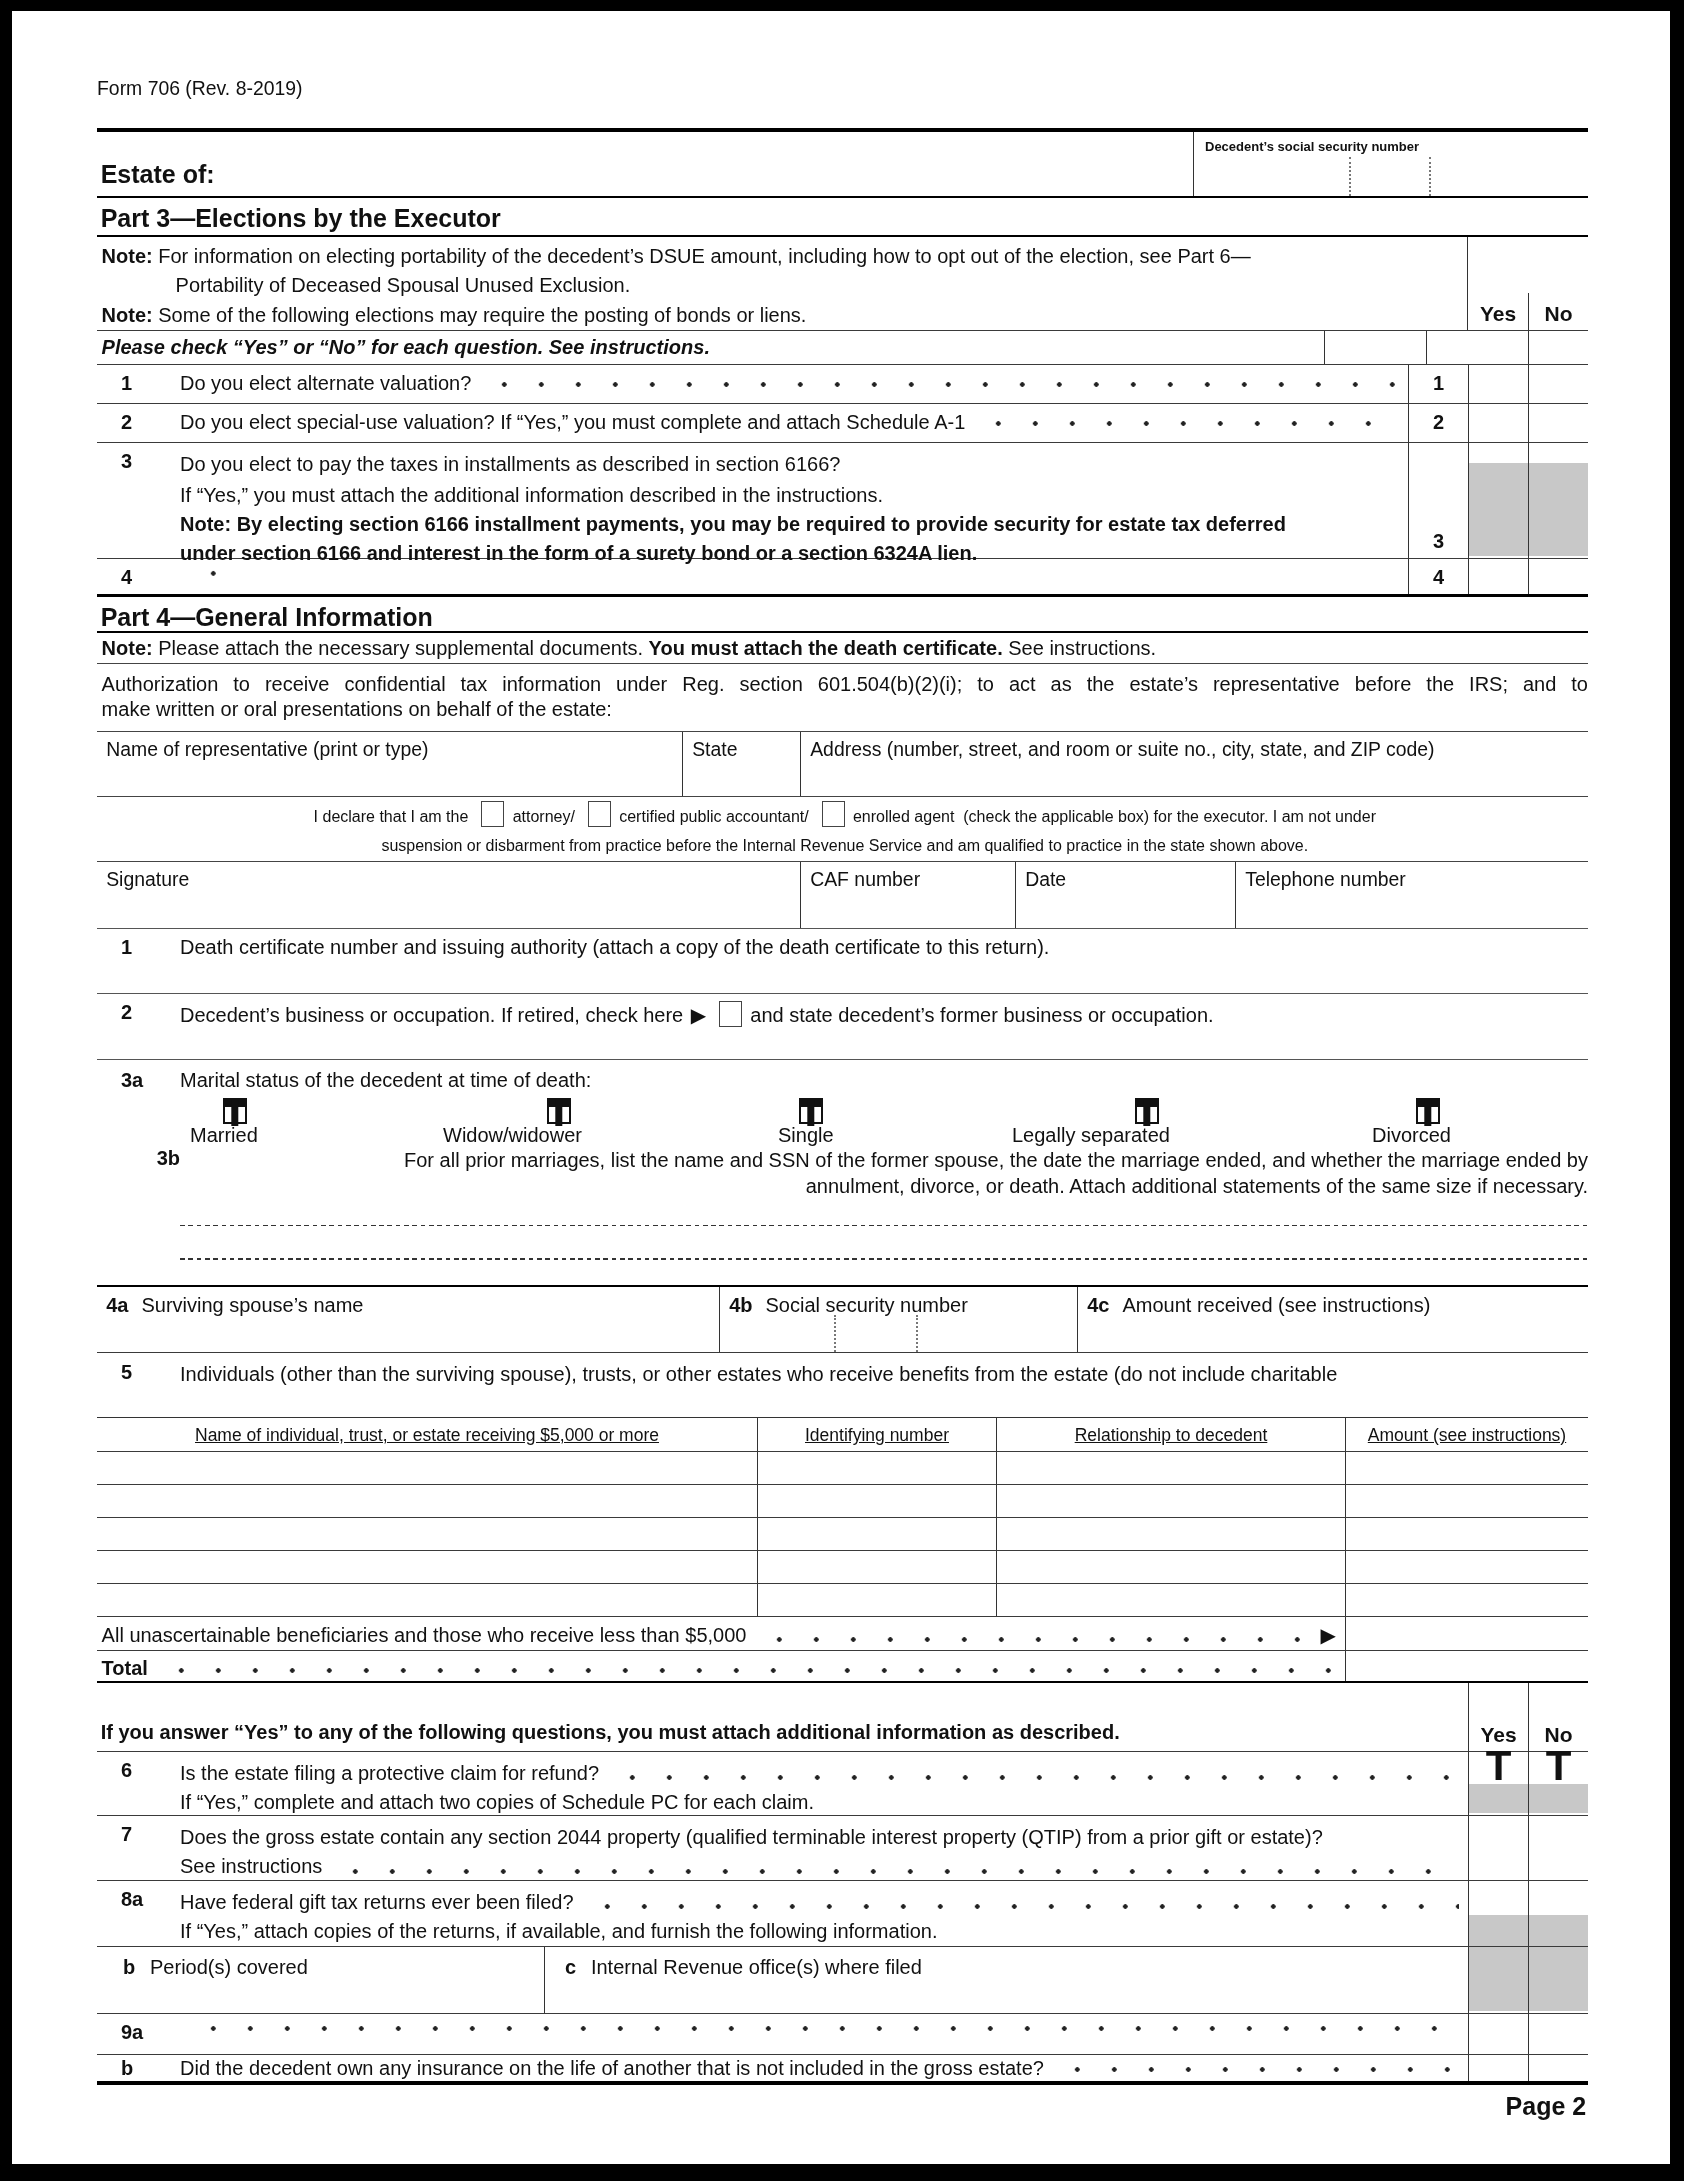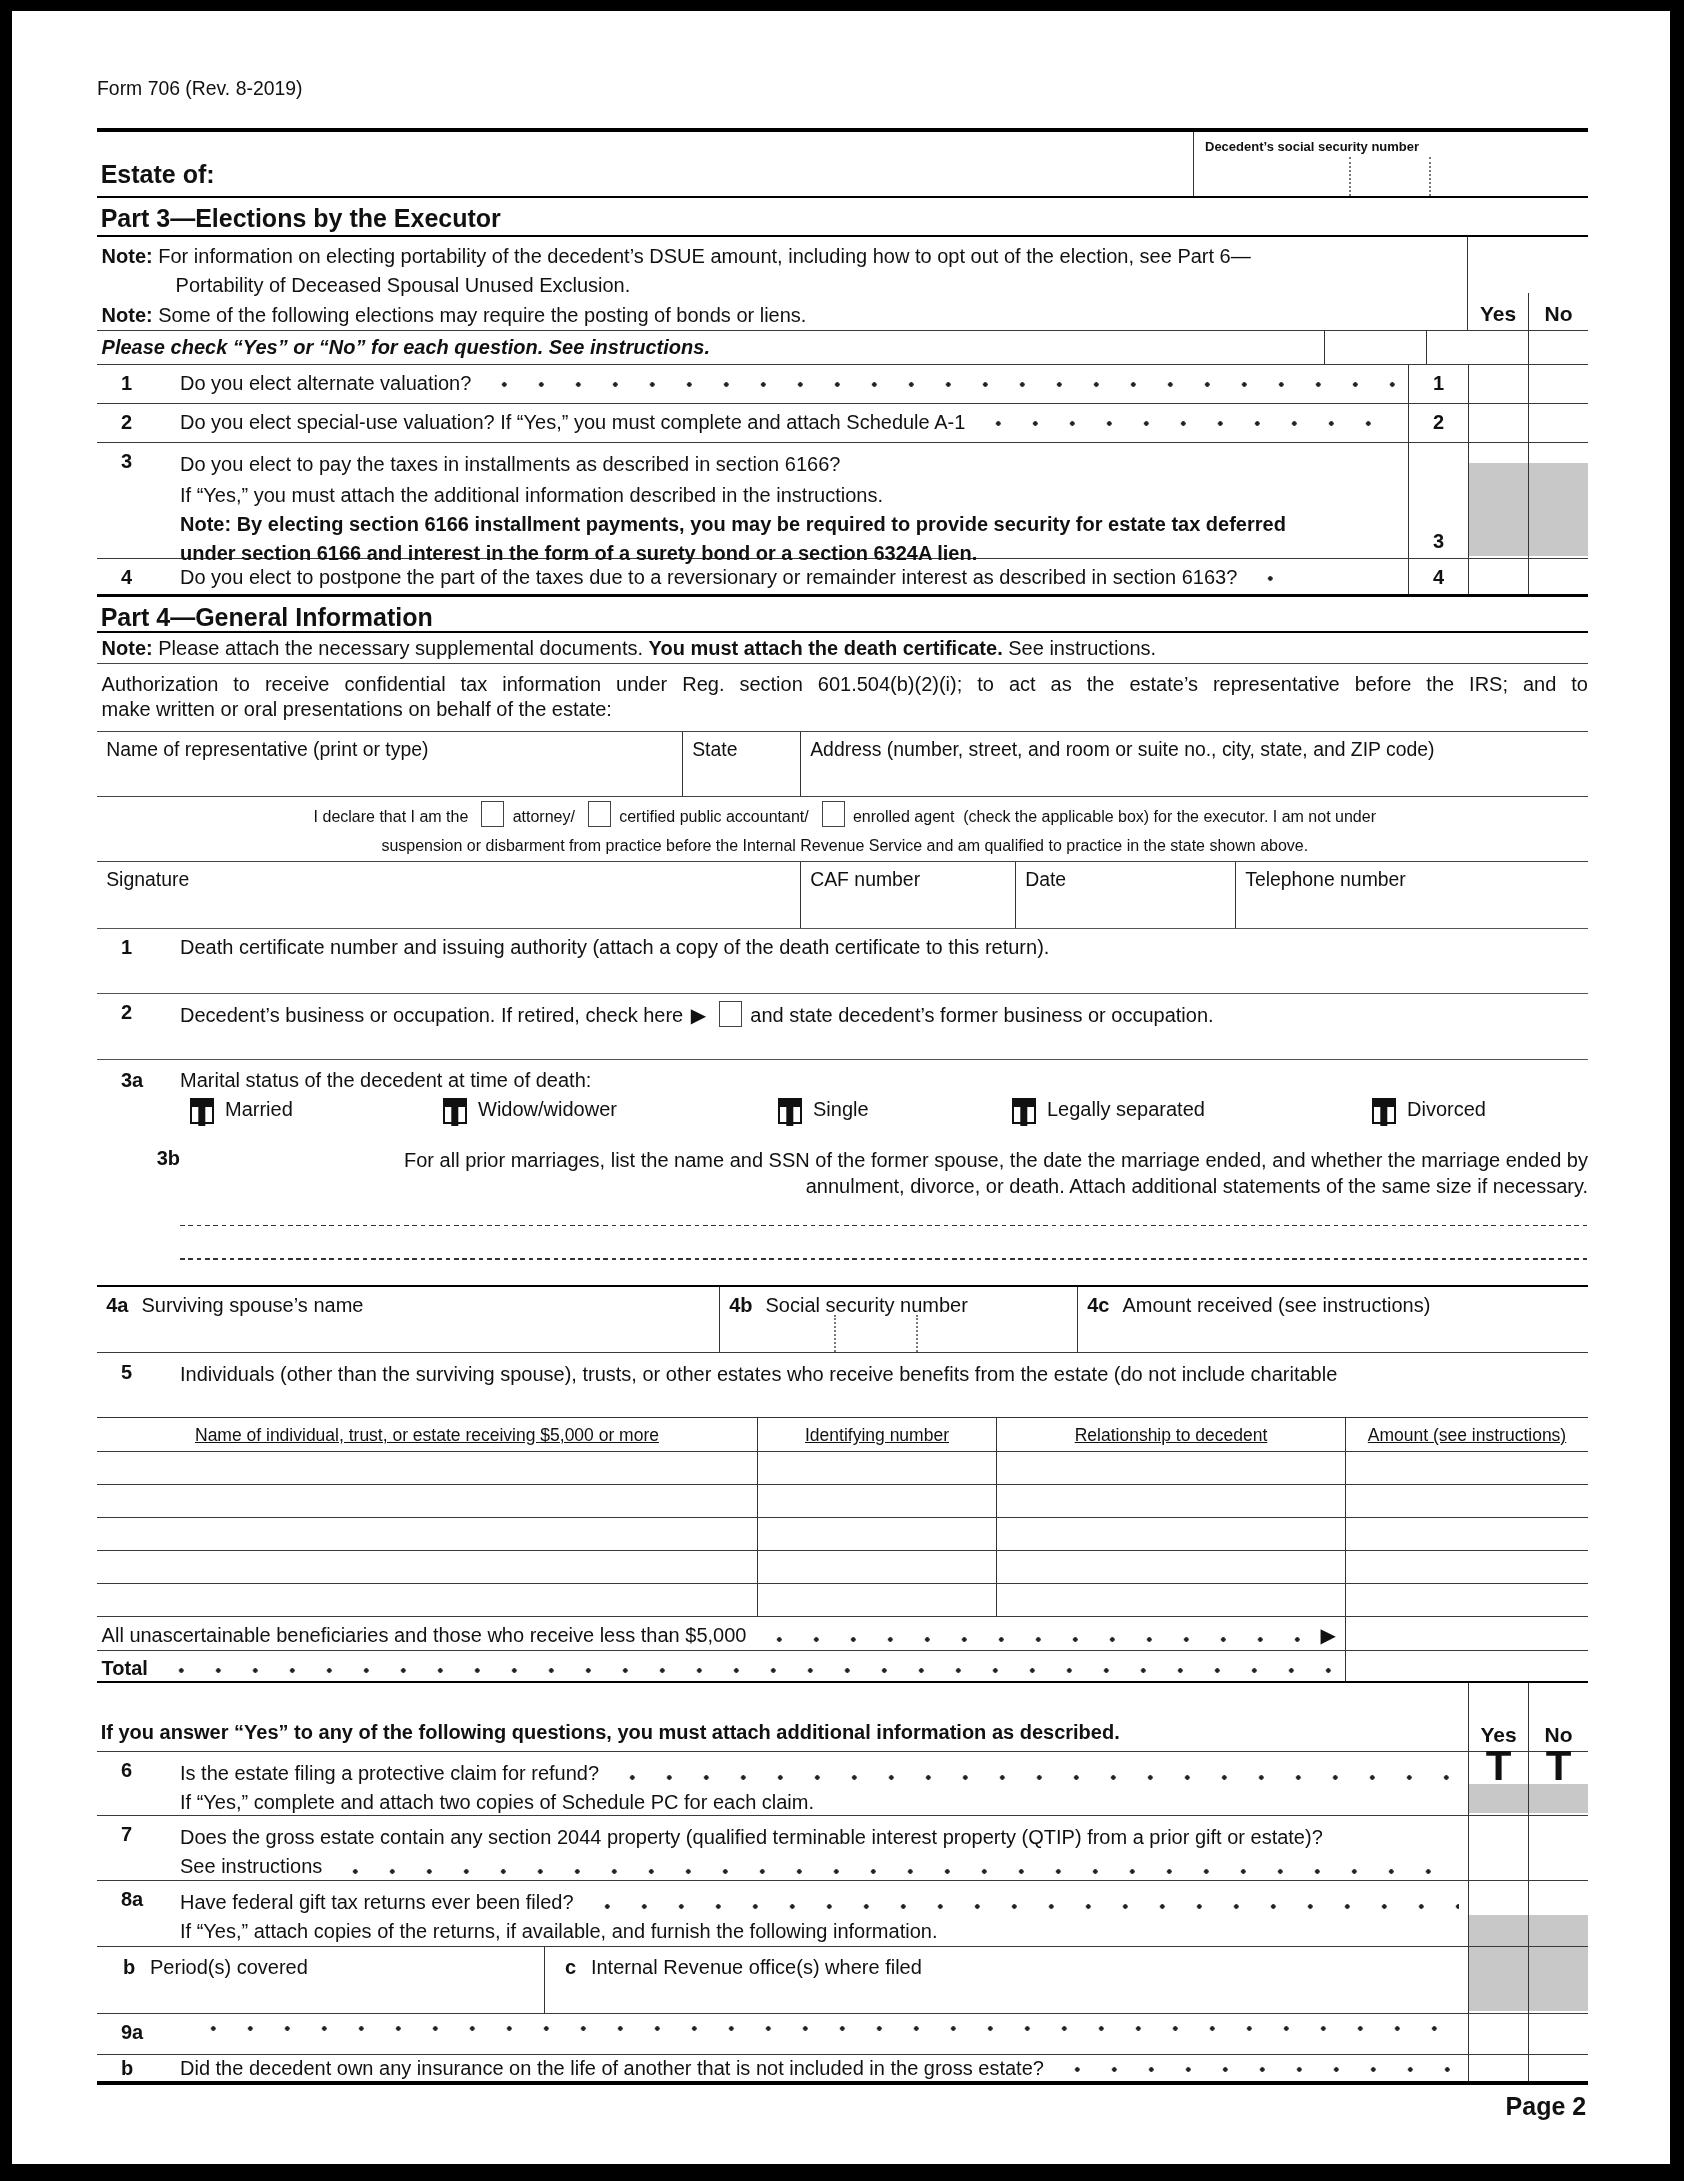--- a/index.html
+++ b/index.html
@@ -51,21 +51,21 @@
   .cellrow{display:flex;border-bottom:1.8px solid #444;}
   .cell{box-sizing:border-box;padding:5.5px 0 0 9.2px;font-size:19.4px;}
   .cell + .cell{border-left:1.8px solid #333;}
   .r-decl{height:65px;border-bottom:1.8px solid #444;font-size:16px;line-height:29.5px;padding:3.7px 0 0 4.6px;text-align:center;}
   .cbx{display:inline-block;width:21px;height:24px;border:1.8px solid #444;background:#fff;
        vertical-align:-5.5px;margin:0 8.3px 0 13px;}
   .item{display:flex;border-bottom:1.8px solid #555;}
   .item .qt{padding-top:7.4px;}
   .arrow{font-size:20px;margin-left:7.4px;}
   .optsline{position:relative;height:42px;}
-  .opt{position:absolute;top:5.5px;display:flex;align-items:flex-start;font-size:20px;}
+  .opt{position:absolute;top:5.5px;display:flex;align-items:flex-end;font-size:20px;flex-direction:column;}
   .tbox{position:relative;display:inline-block;width:24px;height:26px;border:2.8px solid #111;
         box-sizing:border-box;margin-right:11px;background:#fff;}
   .tbox::before{content:"";position:absolute;left:0;right:0;top:0;height:7.4px;background:#111;}
   .tbox::after{content:"";position:absolute;left:50%;transform:translateX(-50%);top:0;width:7.4px;height:26px;background:#111;}
   .dashline{height:1.8px;background:repeating-linear-gradient(90deg,#333 0 4.6px,transparent 4.6px 8.3px);}
   .r-3b{border-bottom:2.8px solid #000;}
   .r-4abc{display:flex;height:66px;border-bottom:1.8px solid #3a3a3a;}
   .c4{box-sizing:border-box;position:relative;font-size:20px;padding:7.4px 0 0 9.2px;}
   .c4 + .c4{border-left:1.8px solid #333;}
   .c4 .n{font-weight:bold;margin-right:13px;}
@@ -183,21 +183,20 @@
         </div>
     <div class="acol empty">
           <div class="grayfill" style="top:20px;bottom:1.8px;"></div>
         </div>
   </div>
 
   <div class="row q" style="height:35px;border-bottom:none;">
     <div class="qn">4</div>
     <div class="qt">
           <div class="qline">
-            <span>Do you elect to postpone the part of the taxes due to a reversionary or remainder interest as described in section 6163?</span>
             <span class="leader short"></span>
           </div>
         </div>
     <div class="acol">4</div>
     <div class="acol empty"></div>
     <div class="acol empty"></div>
   </div>
 
   <div class="row r-p4head">
     <span>Part 4—General Information</span>

